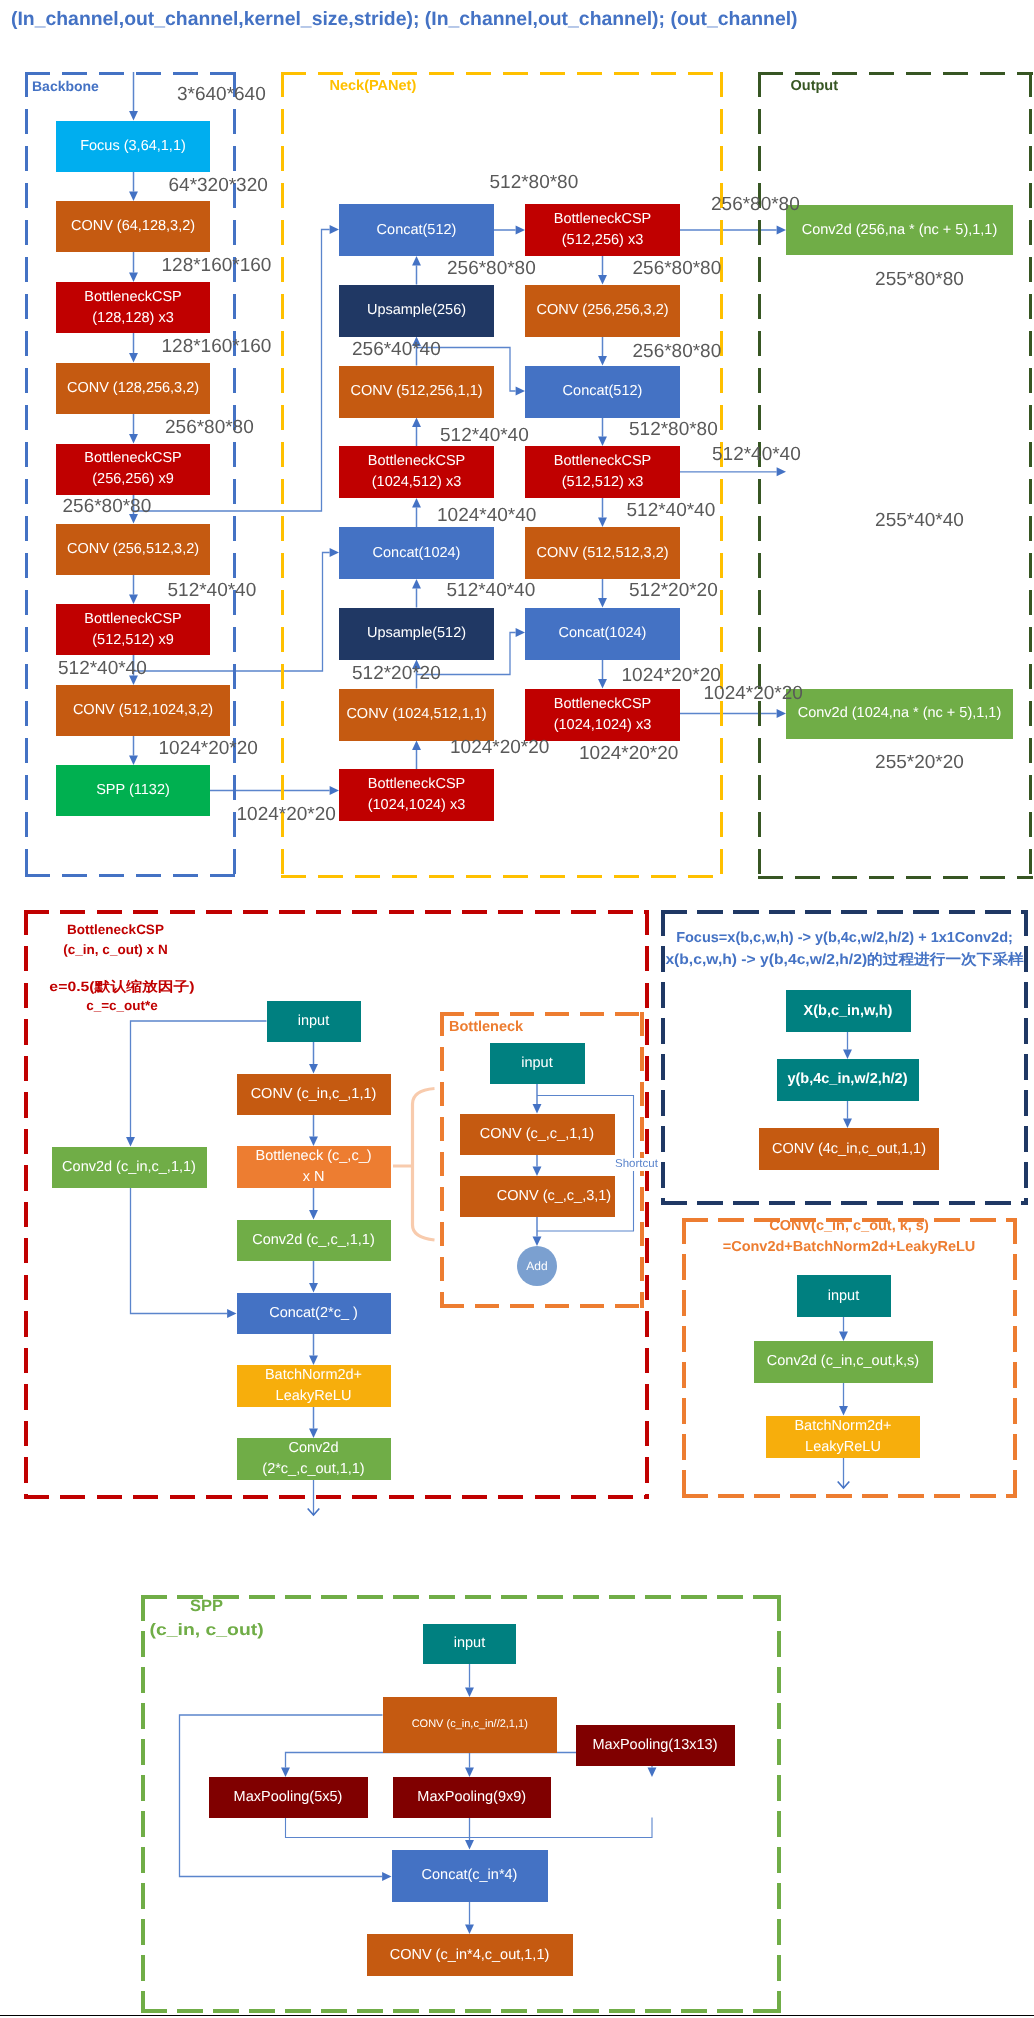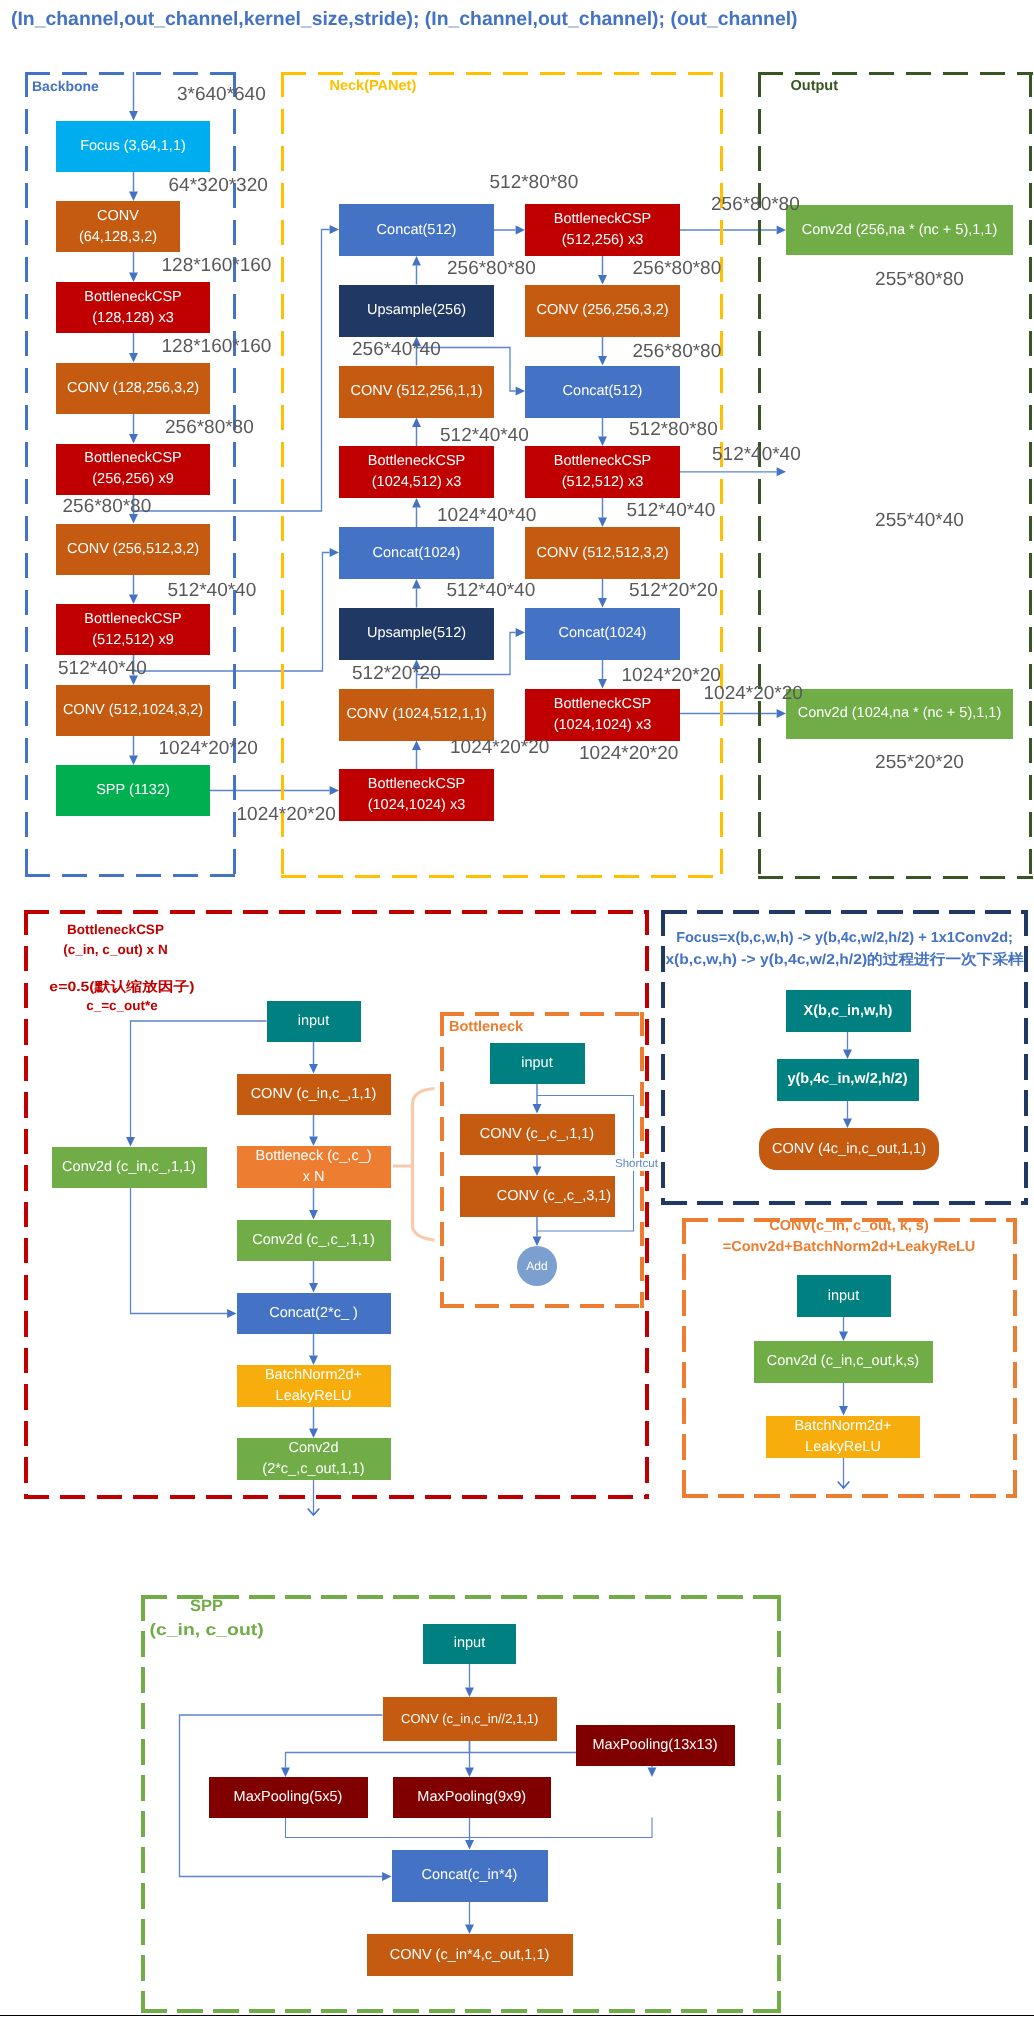--- a/index.html
+++ b/index.html
@@ -259,30 +259,30 @@
 
 <div class="dash" style="left:24.5px;top:72px;width:212px;height:805px;background-image:repeating-linear-gradient(180deg,#4472C4 0 25px,transparent 25px 37px),repeating-linear-gradient(90deg,#4472C4 0 25px,transparent 25px 37px),repeating-linear-gradient(180deg,#4472C4 0 25px,transparent 25px 37px),repeating-linear-gradient(90deg,#4472C4 0 25px,transparent 25px 37px);background-size:3.2px 100%,100% 3.2px,3.2px 100%,100% 3.2px;background-position:0 0,0 0,100% 0,0 100%;background-repeat:no-repeat;"></div>
 <div class="dash" style="left:281px;top:72px;width:442px;height:806px;background-image:repeating-linear-gradient(180deg,#FFC000 0 25px,transparent 25px 37px),repeating-linear-gradient(90deg,#FFC000 0 25px,transparent 25px 37px),repeating-linear-gradient(180deg,#FFC000 0 25px,transparent 25px 37px),repeating-linear-gradient(90deg,#FFC000 0 25px,transparent 25px 37px);background-size:3.2px 100%,100% 3.2px,3.2px 100%,100% 3.2px;background-position:0 0,0 0,100% 0,0 100%;background-repeat:no-repeat;"></div>
 <div class="dash" style="left:757.5px;top:72px;width:275px;height:807px;background-image:repeating-linear-gradient(180deg,#375623 0 25px,transparent 25px 37px),repeating-linear-gradient(90deg,#375623 0 25px,transparent 25px 37px),repeating-linear-gradient(180deg,#375623 0 25px,transparent 25px 37px),repeating-linear-gradient(90deg,#375623 0 25px,transparent 25px 37px);background-size:3.2px 100%,100% 3.2px,3.2px 100%,100% 3.2px;background-position:0 0,0 0,100% 0,0 100%;background-repeat:no-repeat;"></div>
 <div class="lbl" style="left:32px;top:77.5px;font-size:14px;color:#4472C4;font-weight:bold;">Backbone</div>
 <div class="lbl" style="left:329.5px;top:77.5px;font-size:14.5px;color:#FFC000;font-weight:bold;">Neck(PANet)</div>
 <div class="lbl" style="left:790.5px;top:77.5px;font-size:14.5px;color:#375623;font-weight:bold;">Output</div>
 <div class="lbl" style="left:11px;top:7.5px;font-size:19.4px;color:#4472C4;font-weight:bold;">(In_channel,out_channel,kernel_size,stride);  (In_channel,out_channel);  (out_channel)</div>
 
 <div class="box" style="left:56px;top:120.5px;width:154px;height:51px;background:#00AEEF;font-size:14.5px;line-height:1.42;white-space:pre-line;"><span>Focus (3,64,1,1)</span></div>
-<div class="box" style="left:56px;top:201px;width:124px;height:51px;background:#C55A11;font-size:14.5px;line-height:1.42;white-space:pre-line;"><span>CONV (64,128,3,2)</span></div>
+<div class="box" style="left:56px;top:201px;width:154px;height:51px;background:#C55A11;font-size:14.5px;line-height:1.42;white-space:pre-line;"><span>CONV (64,128,3,2)</span></div>
 <div class="box" style="left:56px;top:282px;width:154px;height:51px;background:#C00000;font-size:14.5px;line-height:1.42;white-space:pre-line;"><span>BottleneckCSP
 (128,128) x3</span></div>
 <div class="box" style="left:56px;top:362.5px;width:154px;height:51px;background:#C55A11;font-size:14.5px;line-height:1.42;white-space:pre-line;"><span>CONV (128,256,3,2)</span></div>
 <div class="box" style="left:56px;top:443.5px;width:154px;height:51px;background:#C00000;font-size:14.5px;line-height:1.42;white-space:pre-line;"><span>BottleneckCSP
 (256,256) x9</span></div>
 <div class="box" style="left:56px;top:523.5px;width:154px;height:51px;background:#C55A11;font-size:14.5px;line-height:1.42;white-space:pre-line;"><span>CONV (256,512,3,2)</span></div>
 <div class="box" style="left:56px;top:604px;width:154px;height:51px;background:#C00000;font-size:14.5px;line-height:1.42;white-space:pre-line;"><span>BottleneckCSP
 (512,512) x9</span></div>
-<div class="box" style="left:56px;top:685px;width:154px;height:51px;background:#C55A11;font-size:14.5px;line-height:1.42;white-space:pre-line;"><span>CONV (512,1024,3,2)</span></div>
+<div class="box" style="left:56px;top:685px;width:174px;height:51px;background:#C55A11;font-size:14.5px;line-height:1.42;white-space:pre-line;"><span>CONV (512,1024,3,2)</span></div>
 <div class="box" style="left:56px;top:765px;width:154px;height:51px;background:#00B050;font-size:14.5px;line-height:1.42;white-space:pre-line;"><span>SPP (1132)</span></div>
 
 <div class="lbl" style="left:177.0px;top:83.8px;font-size:19px;color:#595959;">3*640*640</div>
 <div class="lbl" style="left:168.5px;top:174.8px;font-size:19px;color:#595959;">64*320*320</div>
 <div class="lbl" style="left:161.5px;top:254.8px;font-size:19px;color:#595959;">128*160*160</div>
 <div class="lbl" style="left:161.5px;top:336.3px;font-size:19px;color:#595959;">128*160*160</div>
 <div class="lbl" style="left:165.0px;top:417.3px;font-size:19px;color:#595959;">256*80*80</div>
 <div class="lbl" style="left:62.5px;top:496.3px;font-size:19px;color:#595959;">256*80*80</div>
 <div class="lbl" style="left:167.5px;top:579.8px;font-size:19px;color:#595959;">512*40*40</div>
 <div class="lbl" style="left:58.0px;top:657.8px;font-size:19px;color:#595959;">512*40*40</div>
@@ -375,40 +375,40 @@
 <div class="lbl" style="left:614px;top:1158px;font-size:11.5px;color:#5B85CC;background:#fff;padding:0 1px;">Shortcut</div>
 
 <div class="dash" style="left:661px;top:910px;width:367px;height:294.5px;background-image:repeating-linear-gradient(180deg,#1F3864 0 26px,transparent 26px 36px),repeating-linear-gradient(90deg,#1F3864 0 26px,transparent 26px 36px),repeating-linear-gradient(180deg,#1F3864 0 26px,transparent 26px 36px),repeating-linear-gradient(90deg,#1F3864 0 26px,transparent 26px 36px);background-size:4px 100%,100% 4px,4px 100%,100% 4px;background-position:0 0,0 0,100% 0,0 100%;background-repeat:no-repeat;"></div>
 <div class="lbl" style="left:844.5px;top:928px;transform:translateX(-50%);font-size:14.5px;color:#4472C4;font-weight:bold;line-height:1.5;text-align:center;"><div>Focus=x(b,c,w,h) -&gt; y(b,4c,w/2,h/2) + 1x1Conv2d;</div><div style="display:inline-block;transform:scaleX(1.08);transform-origin:center;">x(b,c,w,h) -&gt; y(b,4c,w/2,h/2)的过程进行一次下采样</div></div>
 <div class="box" style="left:785.5px;top:990px;width:125px;height:42px;background:#008080;font-size:14.5px;line-height:1.42;font-weight:bold;">
       <span>X(b,c_in,w,h)</span>
     </div>
 <div class="box" style="left:776.5px;top:1059px;width:142px;height:41.5px;background:#008080;font-size:14.5px;line-height:1.42;font-weight:bold;">
       <span>y(b,4c_in,w/2,h/2)</span>
     </div>
-<div class="box" style="left:759px;top:1128px;width:180px;height:42px;background:#C55A11;font-size:14.5px;line-height:1.42;border-radius:17px;">
+<div class="box" style="left:759px;top:1128px;width:180px;height:42px;background:#C55A11;font-size:14.5px;line-height:1.42;">
       <span>CONV (4c_in,c_out,1,1)</span>
     </div>
 
 <div class="dash" style="left:681.5px;top:1217.5px;width:335px;height:280px;background-image:repeating-linear-gradient(180deg,#ED7D31 0 26px,transparent 26px 36px),repeating-linear-gradient(90deg,#ED7D31 0 26px,transparent 26px 36px),repeating-linear-gradient(180deg,#ED7D31 0 26px,transparent 26px 36px),repeating-linear-gradient(90deg,#ED7D31 0 26px,transparent 26px 36px);background-size:4px 100%,100% 4px,4px 100%,100% 4px;background-position:0 0,0 0,100% 0,0 100%;background-repeat:no-repeat;"></div>
 <div class="lbl" style="left:849px;top:1216px;transform:translateX(-50%);font-size:14.5px;color:#ED7D31;font-weight:bold;line-height:1.45;text-align:center;">
       <div>CONV(c_in, c_out, k, s)</div>
       <div>=Conv2d+BatchNorm2d+LeakyReLU</div>
     </div>
 <div class="box" style="left:796.5px;top:1275px;width:94px;height:42px;background:#008080;font-size:14.5px;line-height:1.42;white-space:pre-line;"><span>input</span></div>
 <div class="box" style="left:753.5px;top:1341px;width:179px;height:41.5px;background:#70AD47;font-size:14.5px;line-height:1.42;white-space:pre-line;"><span>Conv2d (c_in,c_out,k,s)</span></div>
 <div class="box" style="left:766px;top:1415.5px;width:154px;height:42px;background:#F7AE0C;font-size:14.5px;line-height:1.42;white-space:pre-line;"><span>BatchNorm2d+
 LeakyReLU</span></div>
 
 <div class="dash" style="left:140.5px;top:1595px;width:640px;height:418px;background-image:repeating-linear-gradient(180deg,#70AD47 0 26px,transparent 26px 36px),repeating-linear-gradient(90deg,#70AD47 0 26px,transparent 26px 36px),repeating-linear-gradient(180deg,#70AD47 0 26px,transparent 26px 36px),repeating-linear-gradient(90deg,#70AD47 0 26px,transparent 26px 36px);background-size:4px 100%,100% 4px,4px 100%,100% 4px;background-position:0 0,0 0,100% 0,0 100%;background-repeat:no-repeat;"></div>
 <div class="lbl" style="left:158px;top:1594px;font-size:16.5px;color:#70AD47;font-weight:bold;line-height:1.48;"><div style="text-align:center;">SPP</div><div style="display:inline-block;transform:scaleX(1.175);transform-origin:center;">(c_in, c_out)</div></div>
 <div class="box" style="left:423px;top:1623.5px;width:93px;height:40px;background:#008080;font-size:14.5px;line-height:1.42;">
       <span>input</span>
     </div>
-<div class="box" style="left:382.5px;top:1697px;width:174.5px;height:44px;background:#C55A11;font-size:13px;line-height:1.42;">
+<div class="box" style="left:382.5px;top:1697px;width:174.5px;height:56px;background:#C55A11;font-size:11px;line-height:1.42;">
       <span>CONV (c_in,c_in//2,1,1)</span>
     </div>
 <div class="box" style="left:208.5px;top:1777px;width:159px;height:40.5px;background:#800000;font-size:14.5px;line-height:1.42;">
       <span>MaxPooling(5x5)</span>
     </div>
 <div class="box" style="left:392.5px;top:1777px;width:158.5px;height:40.5px;background:#800000;font-size:14.5px;line-height:1.42;">
       <span>MaxPooling(9x9)</span>
     </div>
 <div class="box" style="left:575.5px;top:1725px;width:159px;height:40.5px;background:#800000;font-size:14.5px;line-height:1.42;">
       <span>MaxPooling(13x13)</span>

